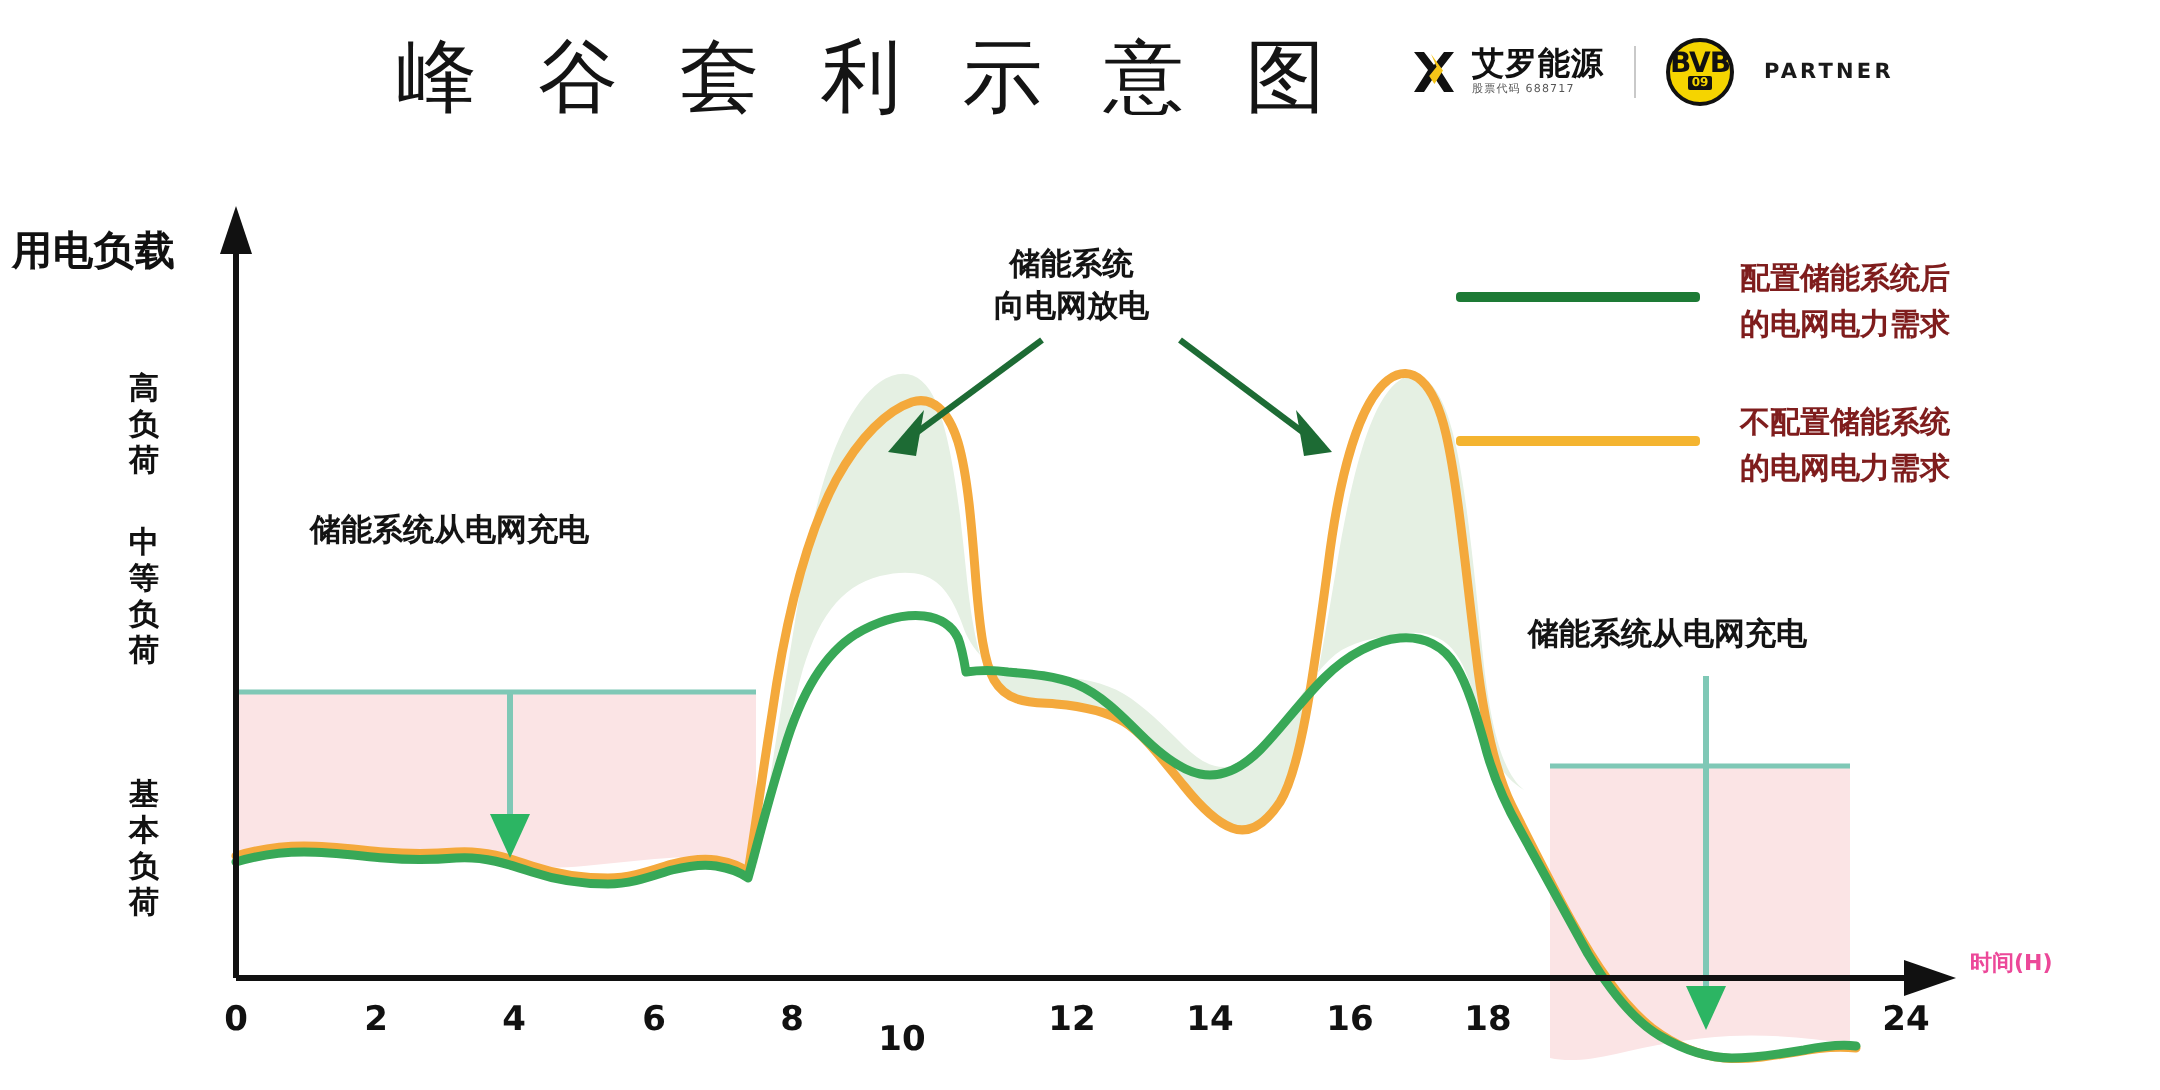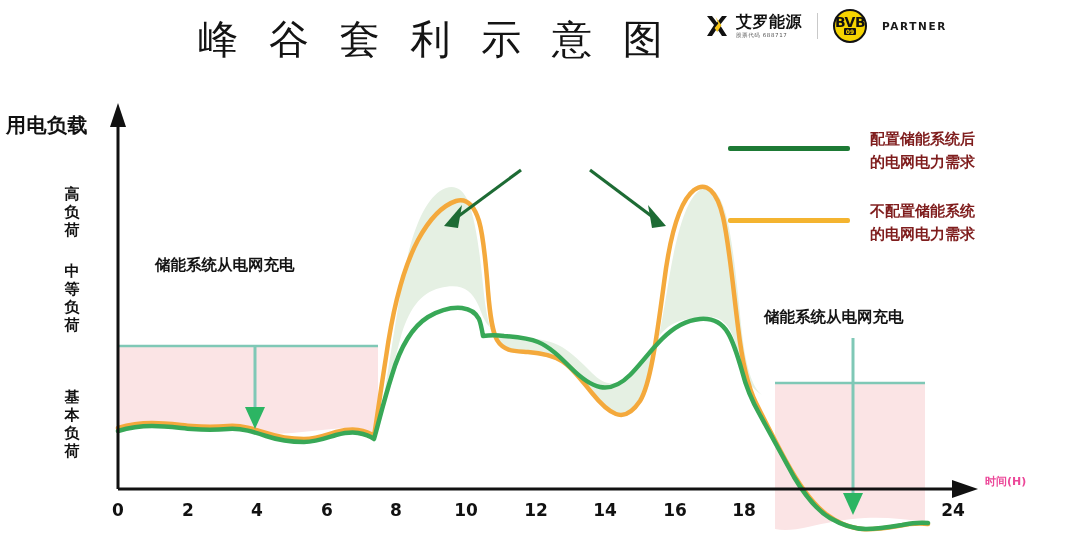--- a/index.html
+++ b/index.html
@@ -11,21 +11,21 @@
   }
   .page{position:absolute;inset:0;}
 
   
   .title{
     position:absolute;left:175px;top:14px;width:520px;
     font-size:40px;font-weight:normal;color:#141414;
     letter-spacing:9px;text-align:center;line-height:1.25;
     white-space:nowrap;
   }
-  .logo-wrap{position:absolute;left:705px;top:10px;width:265px;height:60px;}
+  .logo-wrap{position:absolute;left:705px;top:20px;width:265px;height:60px;}
   .logo-row{display:flex;align-items:center;height:32px;gap:7px;}
   .arrow-x{
     position:relative;width:24px;height:24px;flex:0 0 auto;
   }
   .arrow-x svg{display:block}
   .arrow-brand{display:flex;flex-direction:column;justify-content:center;}
   .arrow-name{font-size:16px;font-weight:bold;color:#111;letter-spacing:0.5px;line-height:16px;}
   .arrow-code{font-size:5.5px;color:#555;letter-spacing:0.6px;line-height:8px;margin-top:1px;}
   .logo-sep{width:1px;height:26px;background:#c9c9c9;margin:0 8px;}
   .bvb-badge{
@@ -113,21 +113,21 @@
 
   <div class="vlab" style="left:62px;top:185px;">高<br>负<br>荷</div>
   <div class="vlab" style="left:62px;top:262px;">中<br>等<br>负<br>荷</div>
   <div class="vlab" style="left:62px;top:388px;">基<br>本<br>负<br>荷</div>
 
   <div class="tick" style="left:103px;">0</div>
   <div class="tick" style="left:173px;">2</div>
   <div class="tick" style="left:242px;">4</div>
   <div class="tick" style="left:312px;">6</div>
   <div class="tick" style="left:381px;">8</div>
-  <div class="tick" style="left:451px;">10</div>
+  <div class="tick" style="left:436px;margin-top:10px;">10</div>
   <div class="tick" style="left:521px;">12</div>
   <div class="tick" style="left:590px;">14</div>
   <div class="tick" style="left:660px;">16</div>
   <div class="tick" style="left:729px;">18</div>
   <div class="tick" style="left:799px;">20</div>
   <div class="tick" style="left:868px;">22</div>
   <div class="tick" style="left:938px;">24</div>
 
   <div class="chart">
     <svg width="1080" height="450" viewBox="0 0 1080 450">
@@ -210,20 +210,24 @@
 
       <line x1="118" y1="30" x2="118" y2="394" stroke="#111" stroke-width="3"></line>
       <polygon points="110,32 126,32 118,8" fill="#111"></polygon>
       <line x1="118" y1="394" x2="958" y2="394" stroke="#111" stroke-width="3"></line>
       <polygon points="952,385 952,403 978,394" fill="#111"></polygon>
     </svg>
   </div>
 
   <div class="annot" style="left:155px;top:255px;">储能系统从电网充电</div>
 
+  <div class="annot" style="left:497px;top:122px;text-align:center;">
+    <span>储能系统</span><br>
+    <span>向电网放电</span>
+  </div>
 
   <div class="annot" style="left:764px;top:307px;">储能系统从电网充电</div>
 
   <div class="legend">
     <div class="legend-row">
       <span class="legend-swatch" style="background:#1d7a35;"></span>
       <span class="legend-label">
         <span>配置储能系统后</span><br>
         <span>的电网电力需求</span>
       </span>

